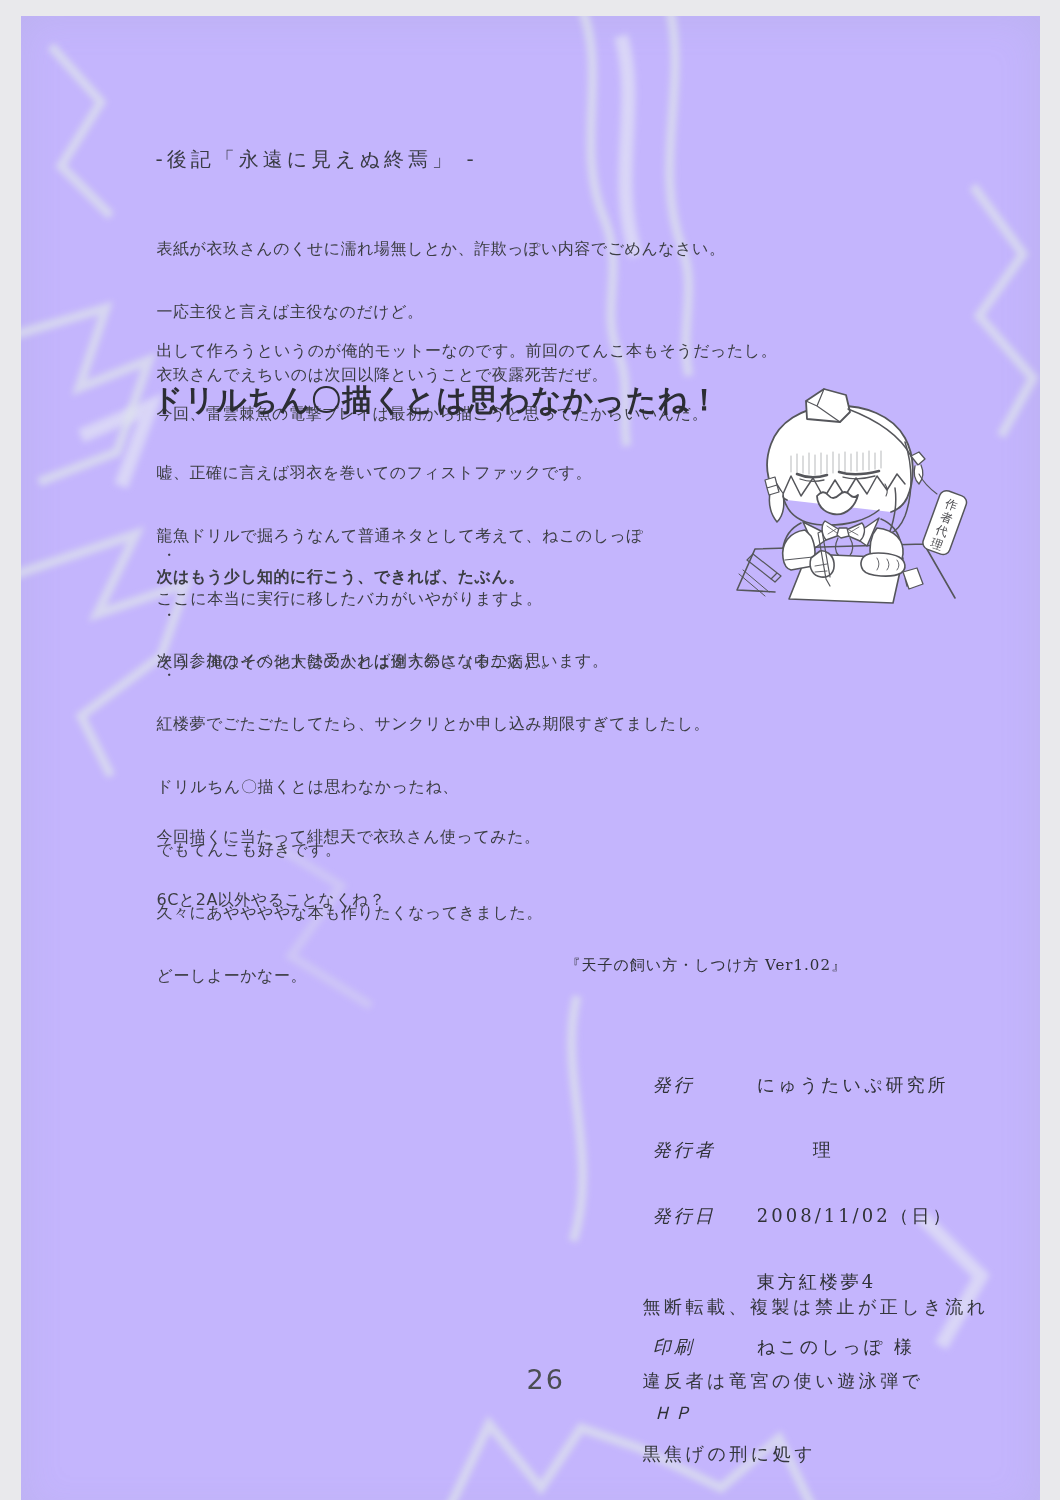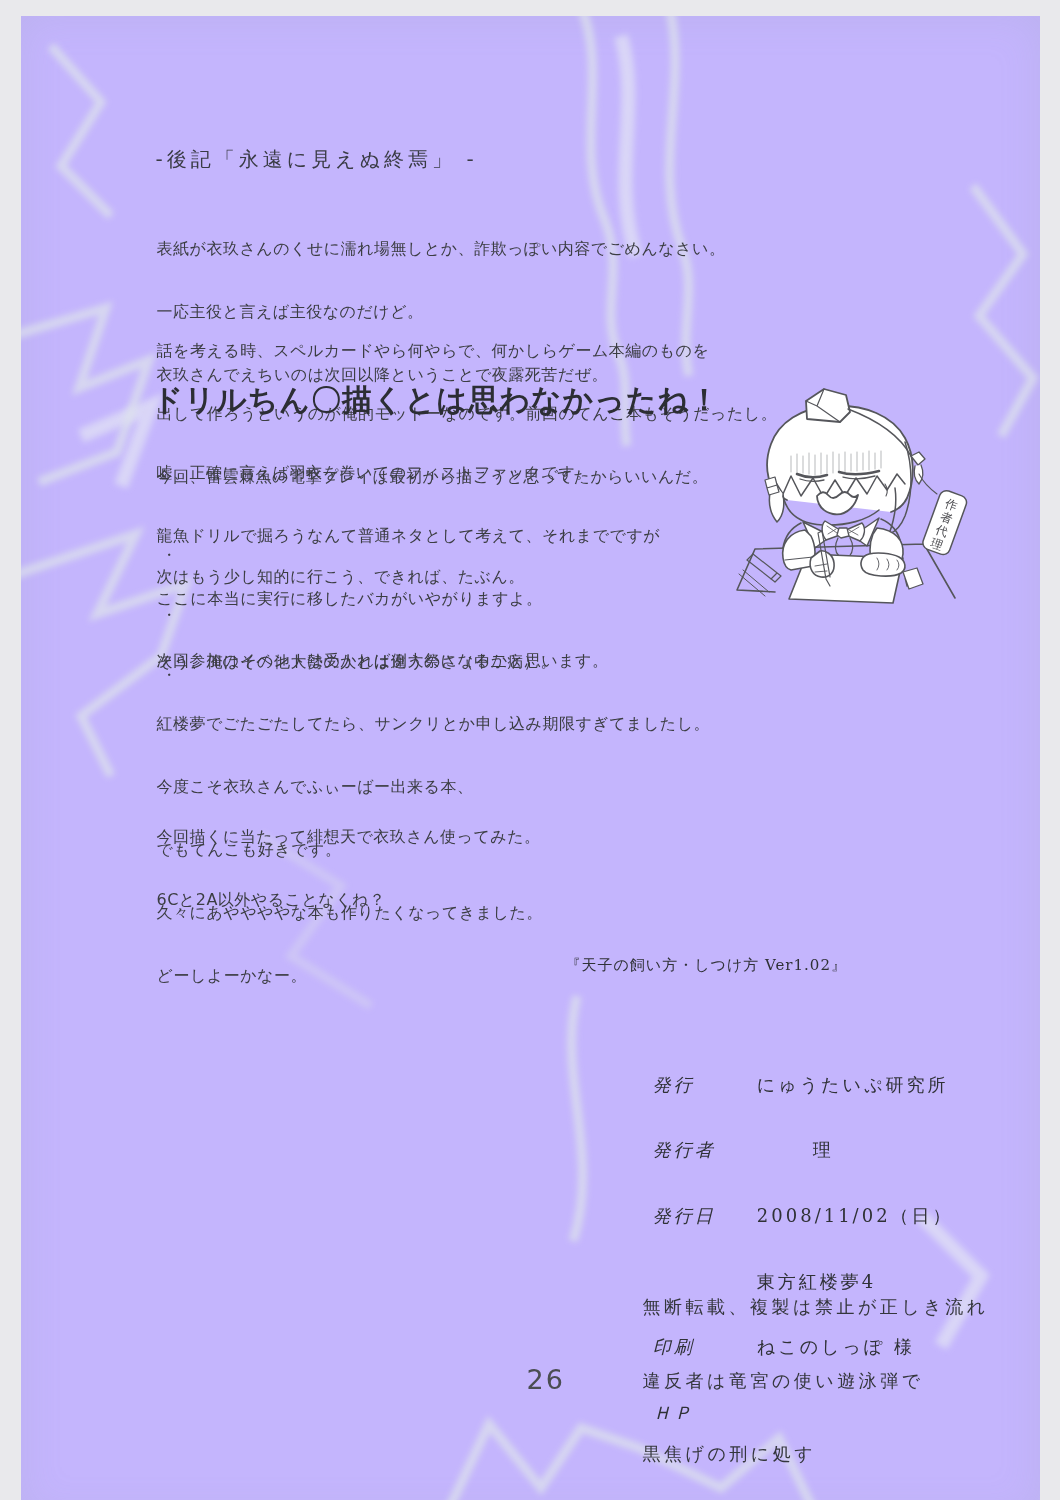--- a/index.html
+++ b/index.html
@@ -11,21 +11,21 @@
   }
   .bg{position:absolute;left:0;top:0;}
   .abs{position:absolute;white-space:pre;}
   .body-text{font-size:16px;line-height:21px;letter-spacing:.5px;}
   .heading{left:135px;top:130px;font-size:20px;letter-spacing:4px;color:#393b44;}
   .p1{left:136px;top:180px;}
   .p2{left:136px;top:282px;}
   .bigline{left:132px;top:364px;font-size:30px;font-weight:bold;letter-spacing:1px;color:#2c2e34;}
   .p3{left:136px;top:404px;}
   .dots{left:141px;top:489px;font-size:15px;line-height:20px;}
-  .next{left:136px;top:550px;}
+  .next{left:136px;top:550px;font-weight:bold;}
   .p4{left:136px;top:592px;}
   .p5{left:136px;top:768px;}
   .colo-title{left:545px;top:940px;font-family:"DejaVu Serif",serif;font-size:15px;letter-spacing:1px;color:#2f3136;}
   .colophon{left:580px;top:991px;font-family:"DejaVu Serif",serif;font-size:18px;color:#2f3136;}
   .crow{height:23.7px;line-height:23.7px;letter-spacing:3px;white-space:pre;}
   .clabel{display:inline-block;width:104px;font-style:italic;}
   .v-indent{padding-left:56px;}
   .mono{font-family:"DejaVu Sans Mono",monospace;letter-spacing:.5px;}
   .warning{left:622px;top:1230px;font-family:"DejaVu Serif",serif;font-size:18px;line-height:24.5px;letter-spacing:3.5px;color:#34363c;}
   .pageno{left:506px;top:1348px;font-size:27px;letter-spacing:2px;color:#4a4d52;}
@@ -63,46 +63,45 @@
 
   <div class="abs heading">-後記「永遠に見えぬ終焉」 -</div>
 
   <div class="abs body-text p1">
     <div>表紙が衣玖さんのくせに濡れ場無しとか、詐欺っぽい内容でごめんなさい。</div>
     <div>一応主役と言えば主役なのだけど。</div>
     <div>衣玖さんでえちいのは次回以降ということで夜露死苦だぜ。</div>
   </div>
 
   <div class="abs body-text p2">
-    <div>話を考える時、スペルカードやら何やらで、何かしらゲーム本編のものを</div>
     <div>出して作ろうというのが俺的モットーなのです。前回のてんこ本もそうだったし。</div>
     <div>今回、雷雲棘魚の電撃プレイは最初から描こうと思ってたからいいんだ。</div>
   </div>
 
   <div class="abs bigline">ドリルちん〇描くとは思わなかったね！</div>
 
   <div class="abs body-text p3">
     <div>嘘、正確に言えば羽衣を巻いてのフィストファックです。</div>
-    <div>龍魚ドリルで掘ろうなんて普通ネタとして考えて、それまでですが</div>
+    <div>龍魚ドリルで掘ろうなんて普通ネタとして考えて、ねこのしっぽ</div>
     <div>ここに本当に実行に移したバカがいやがりますよ。</div>
     <div>そう、俺はその他大勢の人とは違うのさ（中二病）。</div>
   </div>
 
   <div class="abs dots">
     <div>・</div>
     <div>・</div>
     <div>・</div>
   </div>
 
   <div class="abs body-text next">次はもう少し知的に行こう、できれば、たぶん。</div>
 
   <div class="abs body-text p4">
     <div>次回参加のイベントは受かれば例大祭になるかと思います。</div>
     <div>紅楼夢でごたごたしてたら、サンクリとか申し込み期限すぎてましたし。</div>
-    <div>今度こそ衣玖さんでふぃーばー出来る本、</div>
+    <div>ドリルちん〇描くとは思わなかったね、</div>
     <div>でもてんこも好きです。</div>
     <div>久々にあややややな本も作りたくなってきました。</div>
     <div>どーしよーかなー。</div>
   </div>
 
   <div class="abs body-text p5">
     <div>今回描くに当たって緋想天で衣玖さん使ってみた。</div>
     <div>6Cと2A以外やることなくね？</div>
   </div>
 

